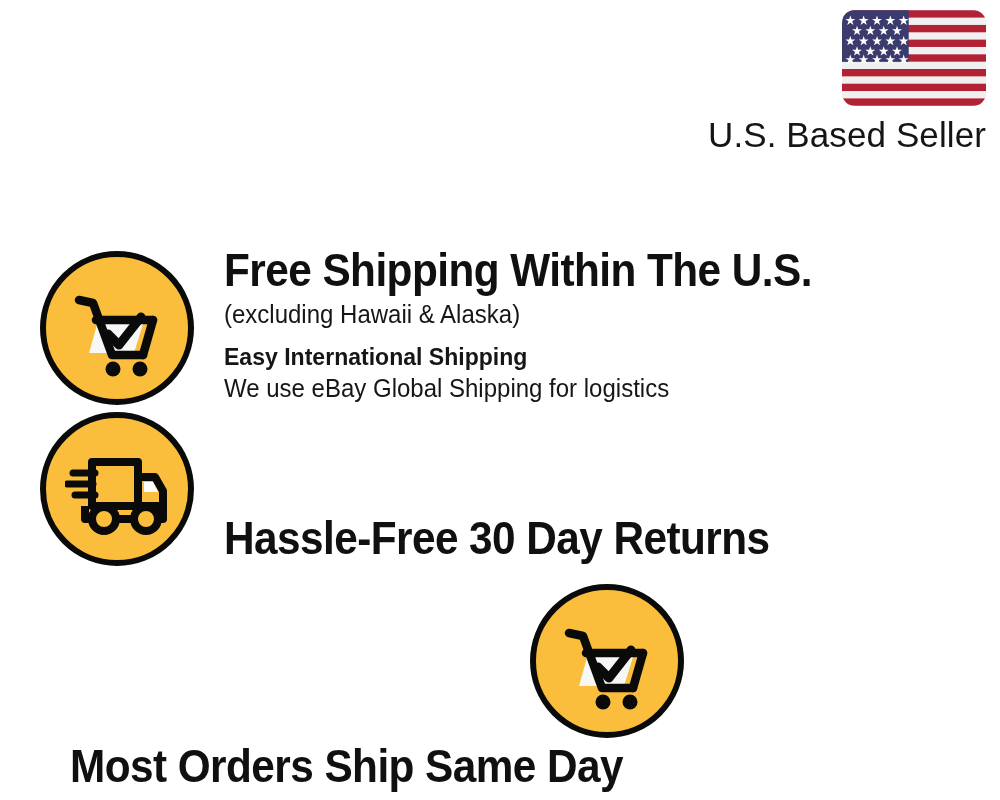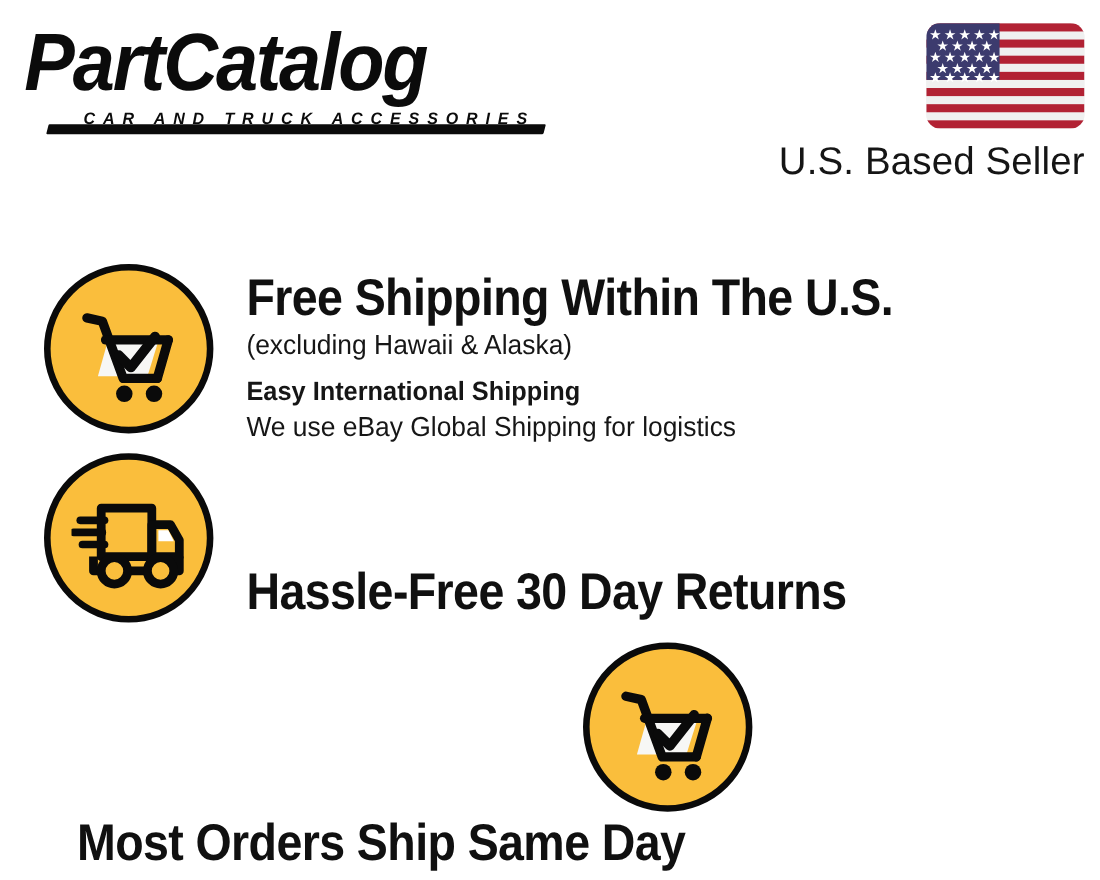--- a/index.html
+++ b/index.html
@@ -68,21 +68,21 @@
     height: 9px;
     background: #0b0b0b;
     transform: skewX(-14deg);
     transform-origin: left bottom;
     border-radius: 1px;
   }
 
   .seller-block {
     position: absolute;
     right: 14px;
-    top: 21px;
+    top: 10px;
     width: 300px;
     text-align: right;
   }
 
   .flag {
     display: inline-block;
     width: 144px;
     height: 96px;
     border-radius: 13px;
     overflow: hidden;
@@ -108,21 +108,21 @@
     position: absolute;
     left: 0;
     top: 232px;
     width: 1000px;
   }
 
   .feature-row {
     position: absolute;
     left: 40px;
     display: flex;
-    align-items: flex-start;
+    align-items: flex-end;
   }
 
   .feature-row.row-0 { top: 8px; }
   .feature-row.row-1 { top: 180px; }
   .feature-row.row-2 { top: 352px; flex-direction: column; }
 
   .badge {
     flex: 0 0 auto;
     width: 154px;
     height: 154px;
@@ -179,25 +179,20 @@
 
   
   .feature-row.centered { align-items: flex-end; }
   .feature-row.centered .feature-text { padding-top: 0; }
 </style>
 </head>
 <body>
 
 <div id="banner">
 
-  <div class="logo-block">
-    <div class="logo-underline"></div>
-    <div class="logo-wordmark">PartCatalog</div>
-    <div class="logo-tagline">CAR AND TRUCK ACCESSORIES</div>
-  </div>
 
   <div class="seller-block">
     <div class="flag">
       <svg viewBox="0 0 190 126" xmlns="http://www.w3.org/2000/svg">
         <rect x="0" y="0" width="190" height="126" fill="#F0F0F0"></rect>
         <g fill="#B22234">
           <rect x="0" y="0" width="190" height="9.69"></rect>
           <rect x="0" y="19.38" width="190" height="9.69"></rect>
           <rect x="0" y="38.76" width="190" height="9.69"></rect>
           <rect x="0" y="58.15" width="190" height="9.69"></rect>

